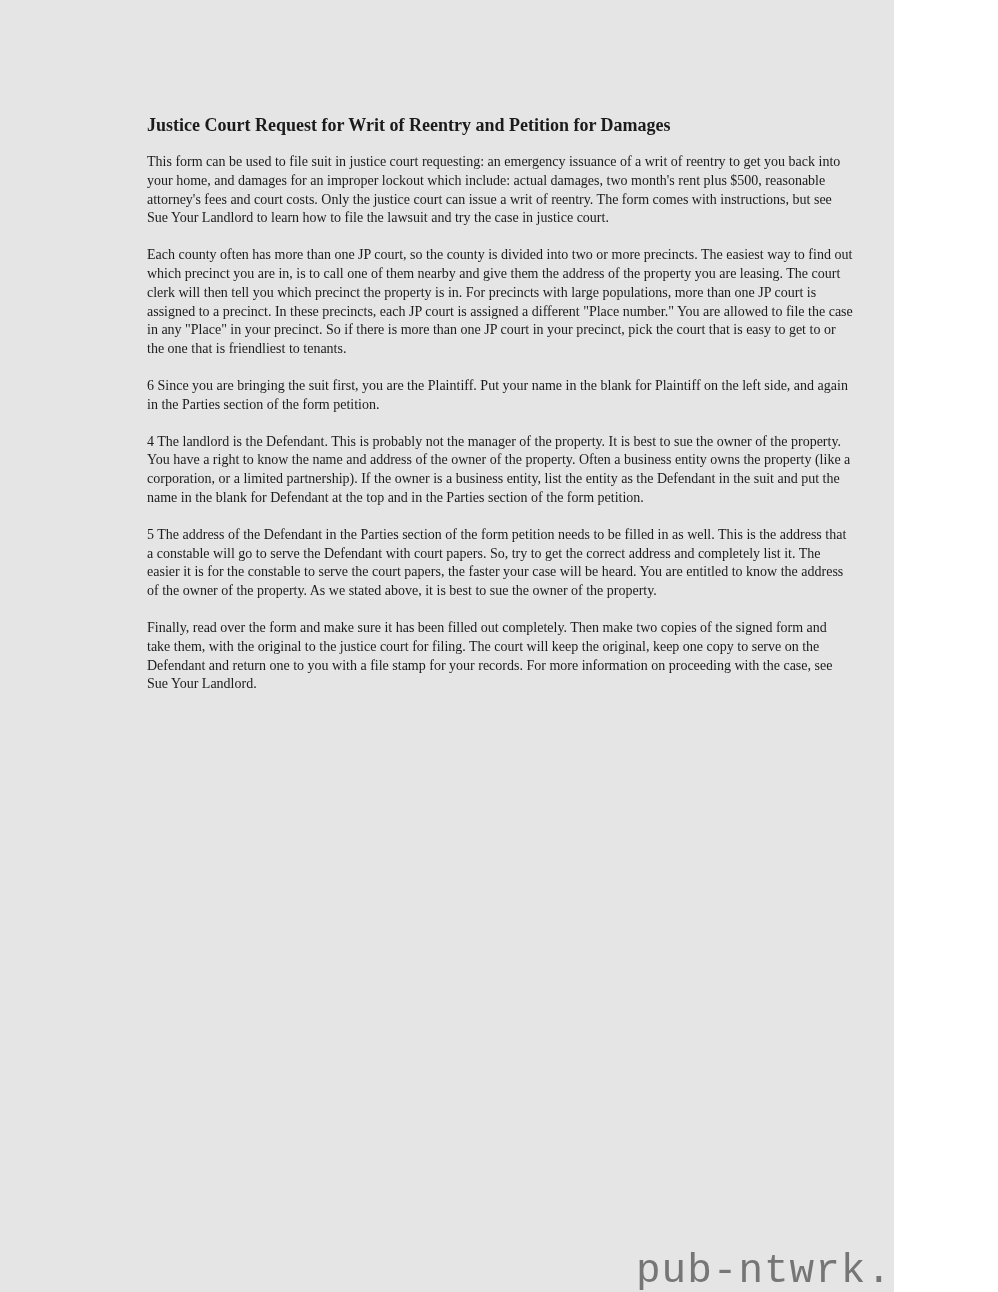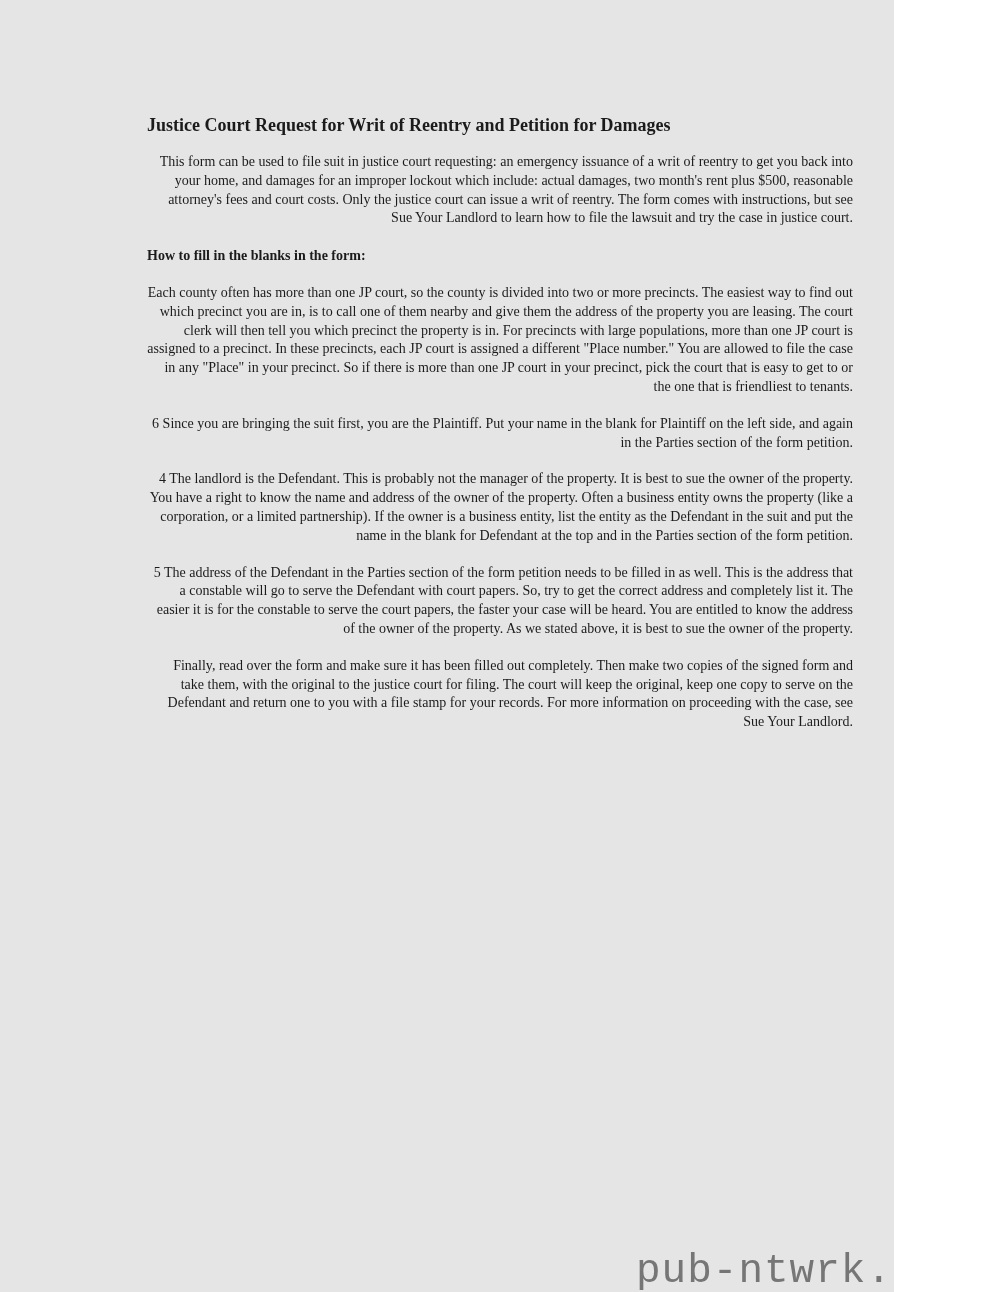--- a/index.html
+++ b/index.html
@@ -25,21 +25,21 @@
   .doc-title {
     font-size: 18px;
     line-height: 23px;
     font-weight: bold;
     margin: 0 0 3px 0;
   }
   .para {
     font-size: 14px;
     line-height: 18.8px;
     margin: 16px 0 18px 0;
-    text-align: right;
+    text-align: left;
   }
   .section-heading {
     font-size: 14px;
     line-height: 18.8px;
     font-weight: bold;
     margin: 19px 0 18px 0;
   }
   .watermark {
     position: absolute;
     left: 636px;
@@ -53,21 +53,20 @@
 </style>
 </head>
 <body>
 
 <div class="page">
   <div class="content">
     <h1 class="doc-title">Justice Court Request for Writ of Reentry and Petition for Damages</h1>
 
     <p class="para">This form can be used to file suit in justice court requesting: an emergency issuance of a writ of reentry to get you back into your home, and damages for an improper lockout which include: actual damages, two month's rent plus $500, reasonable attorney's fees and court costs. Only the justice court can issue a writ of reentry. The form comes with instructions, but see Sue Your Landlord to learn how to file the lawsuit and try the case in justice court.</p>
 
-    <h2 class="section-heading">How to fill in the blanks in the form:</h2>
 
     <p class="para">Each county often has more than one JP court, so the county is divided into two or more precincts. The easiest way to find out which precinct you are in, is to call one of them nearby and give them the address of the property you are leasing. The court clerk will then tell you which precinct the property is in. For precincts with large populations, more than one JP court is assigned to a precinct. In these precincts, each JP court is assigned a different "Place number." You are allowed to file the case in any "Place" in your precinct. So if there is more than one JP court in your precinct, pick the court that is easy to get to or the one that is friendliest to tenants.</p>
     <p class="para">6 Since you are bringing the suit first, you are the Plaintiff. Put your name in the blank for Plaintiff on the left side, and again in the Parties section of the form petition.</p>
     <p class="para">4 The landlord is the Defendant. This is probably not the manager of the property. It is best to sue the owner of the property. You have a right to know the name and address of the owner of the property. Often a business entity owns the property (like a corporation, or a limited partnership). If the owner is a business entity, list the entity as the Defendant in the suit and put the name in the blank for Defendant at the top and in the Parties section of the form petition.</p>
     <p class="para">5 The address of the Defendant in the Parties section of the form petition needs to be filled in as well. This is the address that a constable will go to serve the Defendant with court papers. So, try to get the correct address and completely list it. The easier it is for the constable to serve the court papers, the faster your case will be heard. You are entitled to know the address of the owner of the property. As we stated above, it is best to sue the owner of the property.</p>
     <p class="para">Finally, read over the form and make sure it has been filled out completely. Then make two copies of the signed form and take them, with the original to the justice court for filing. The court will keep the original, keep one copy to serve on the Defendant and return one to you with a file stamp for your records. For more information on proceeding with the case, see Sue Your Landlord.</p>
   </div>
 
   <div class="watermark">pub-ntwrk.org</div>
 </div>

